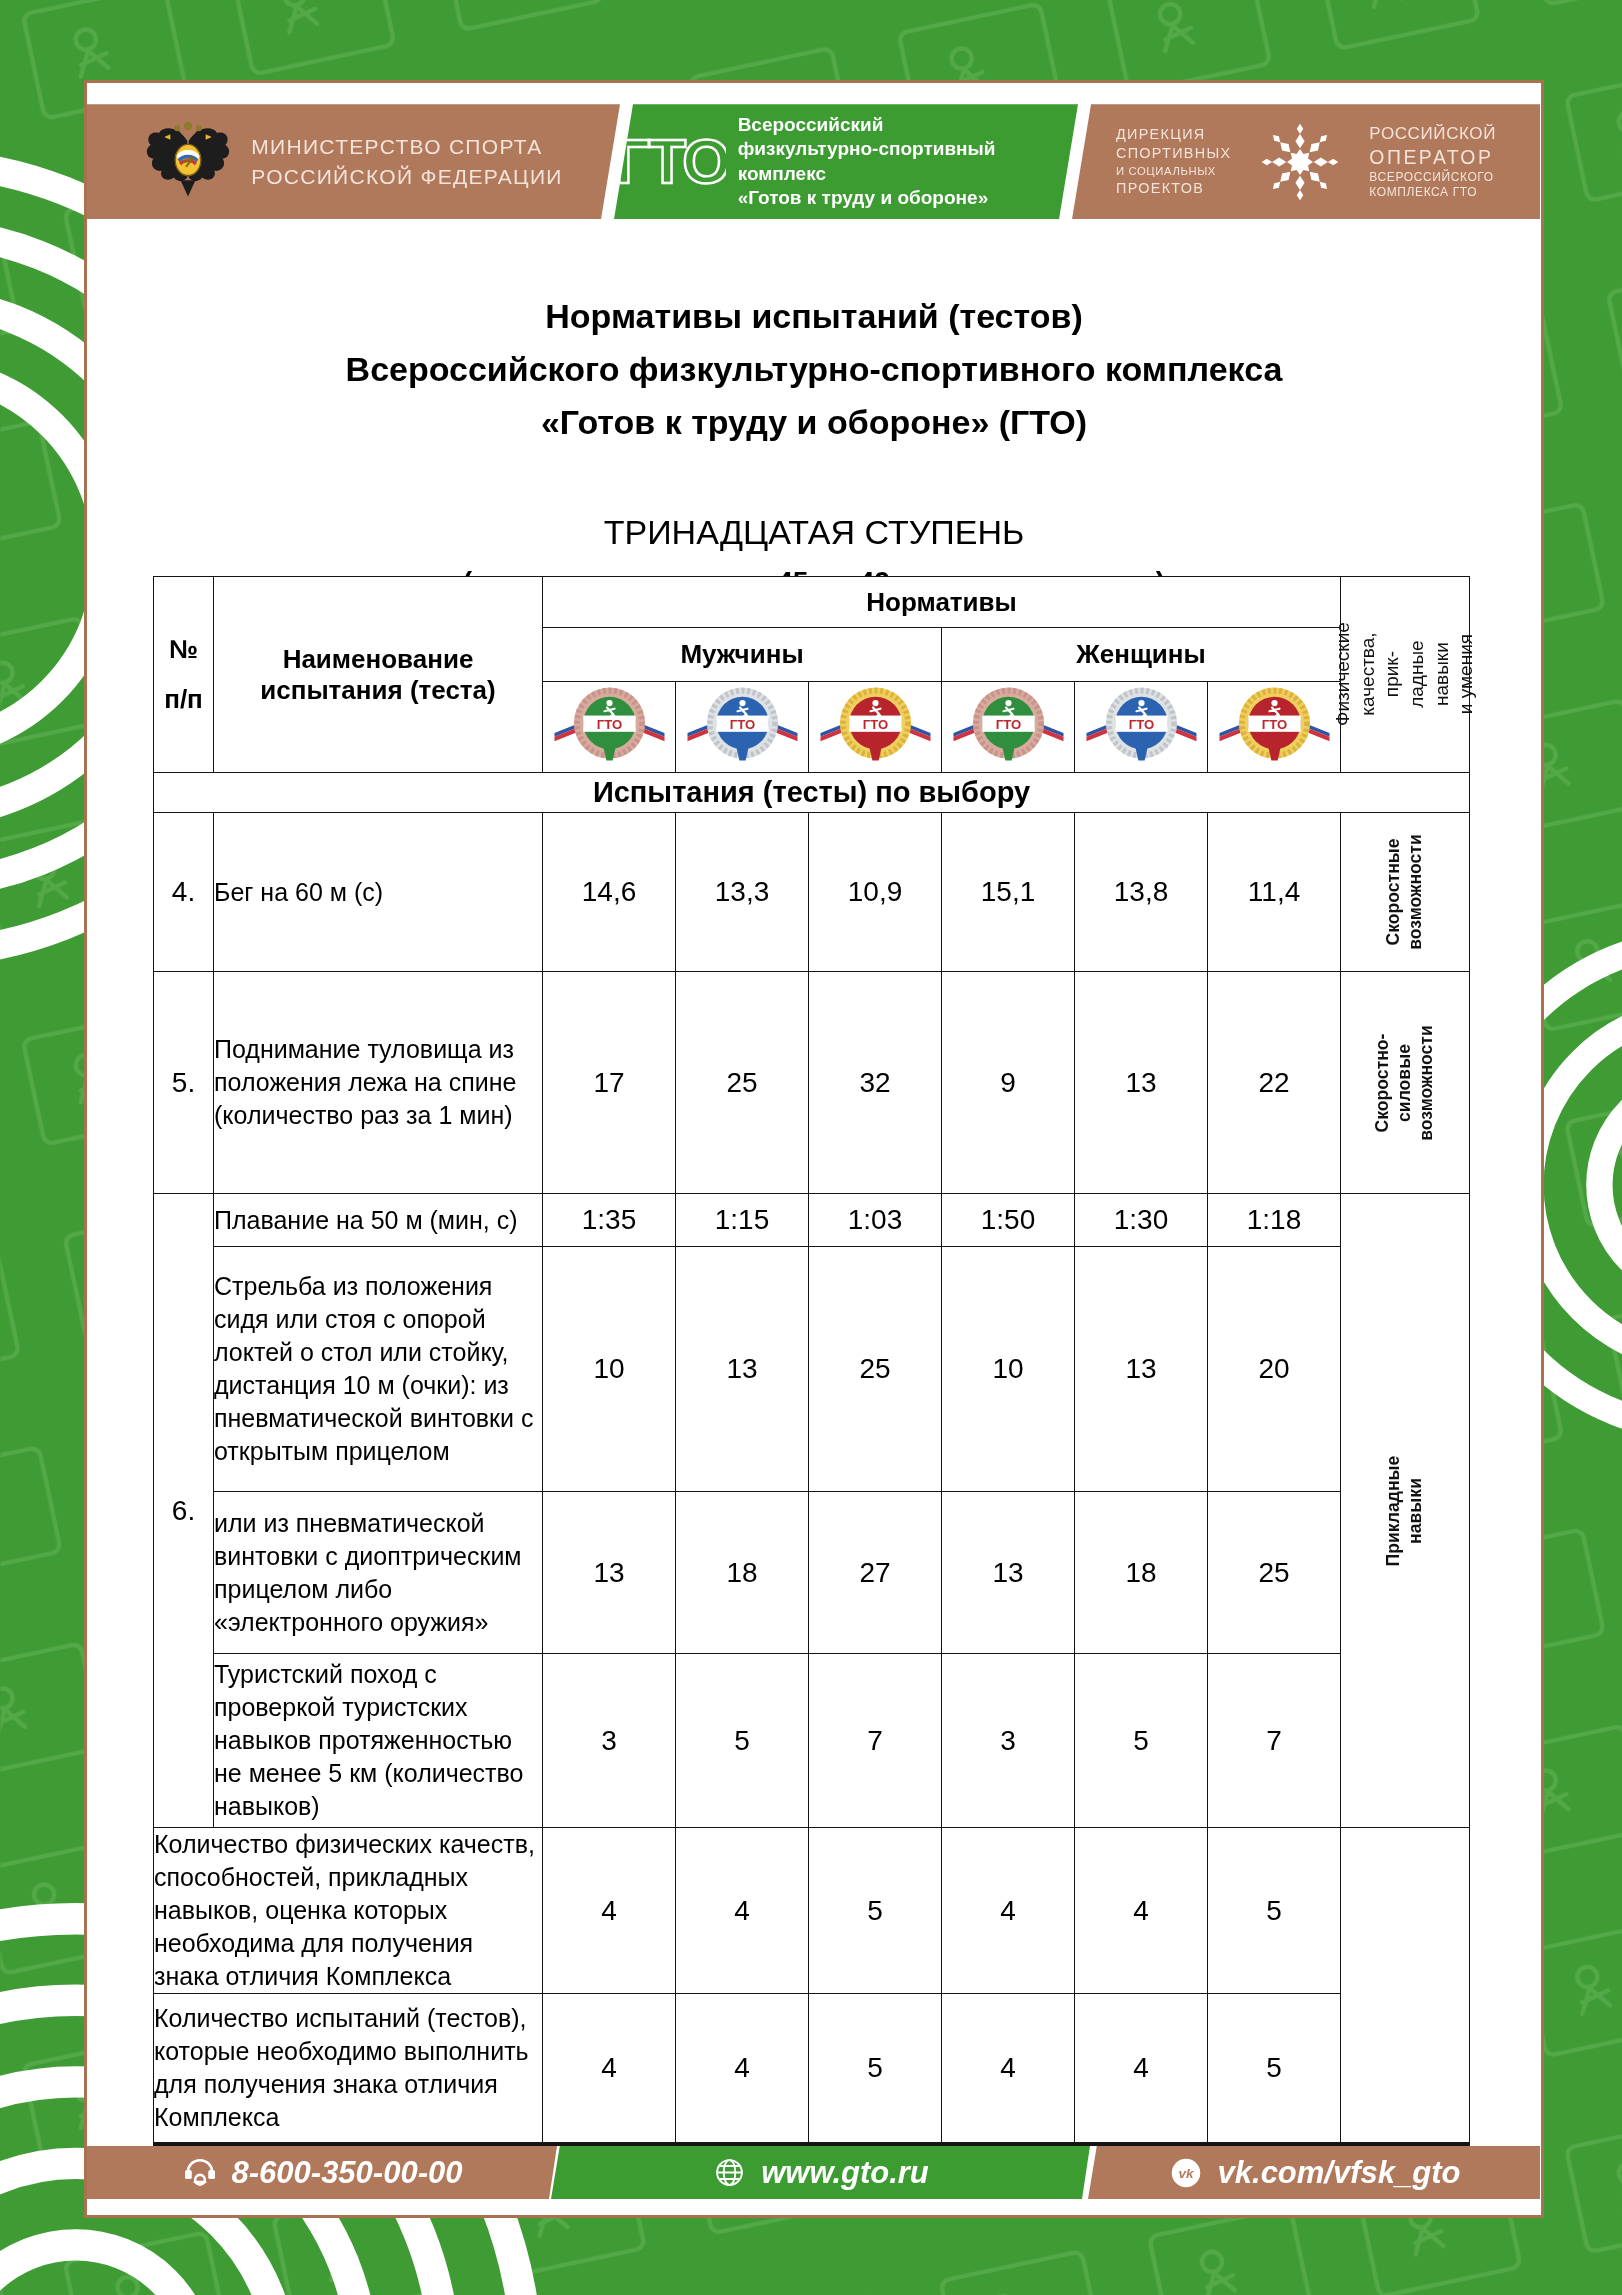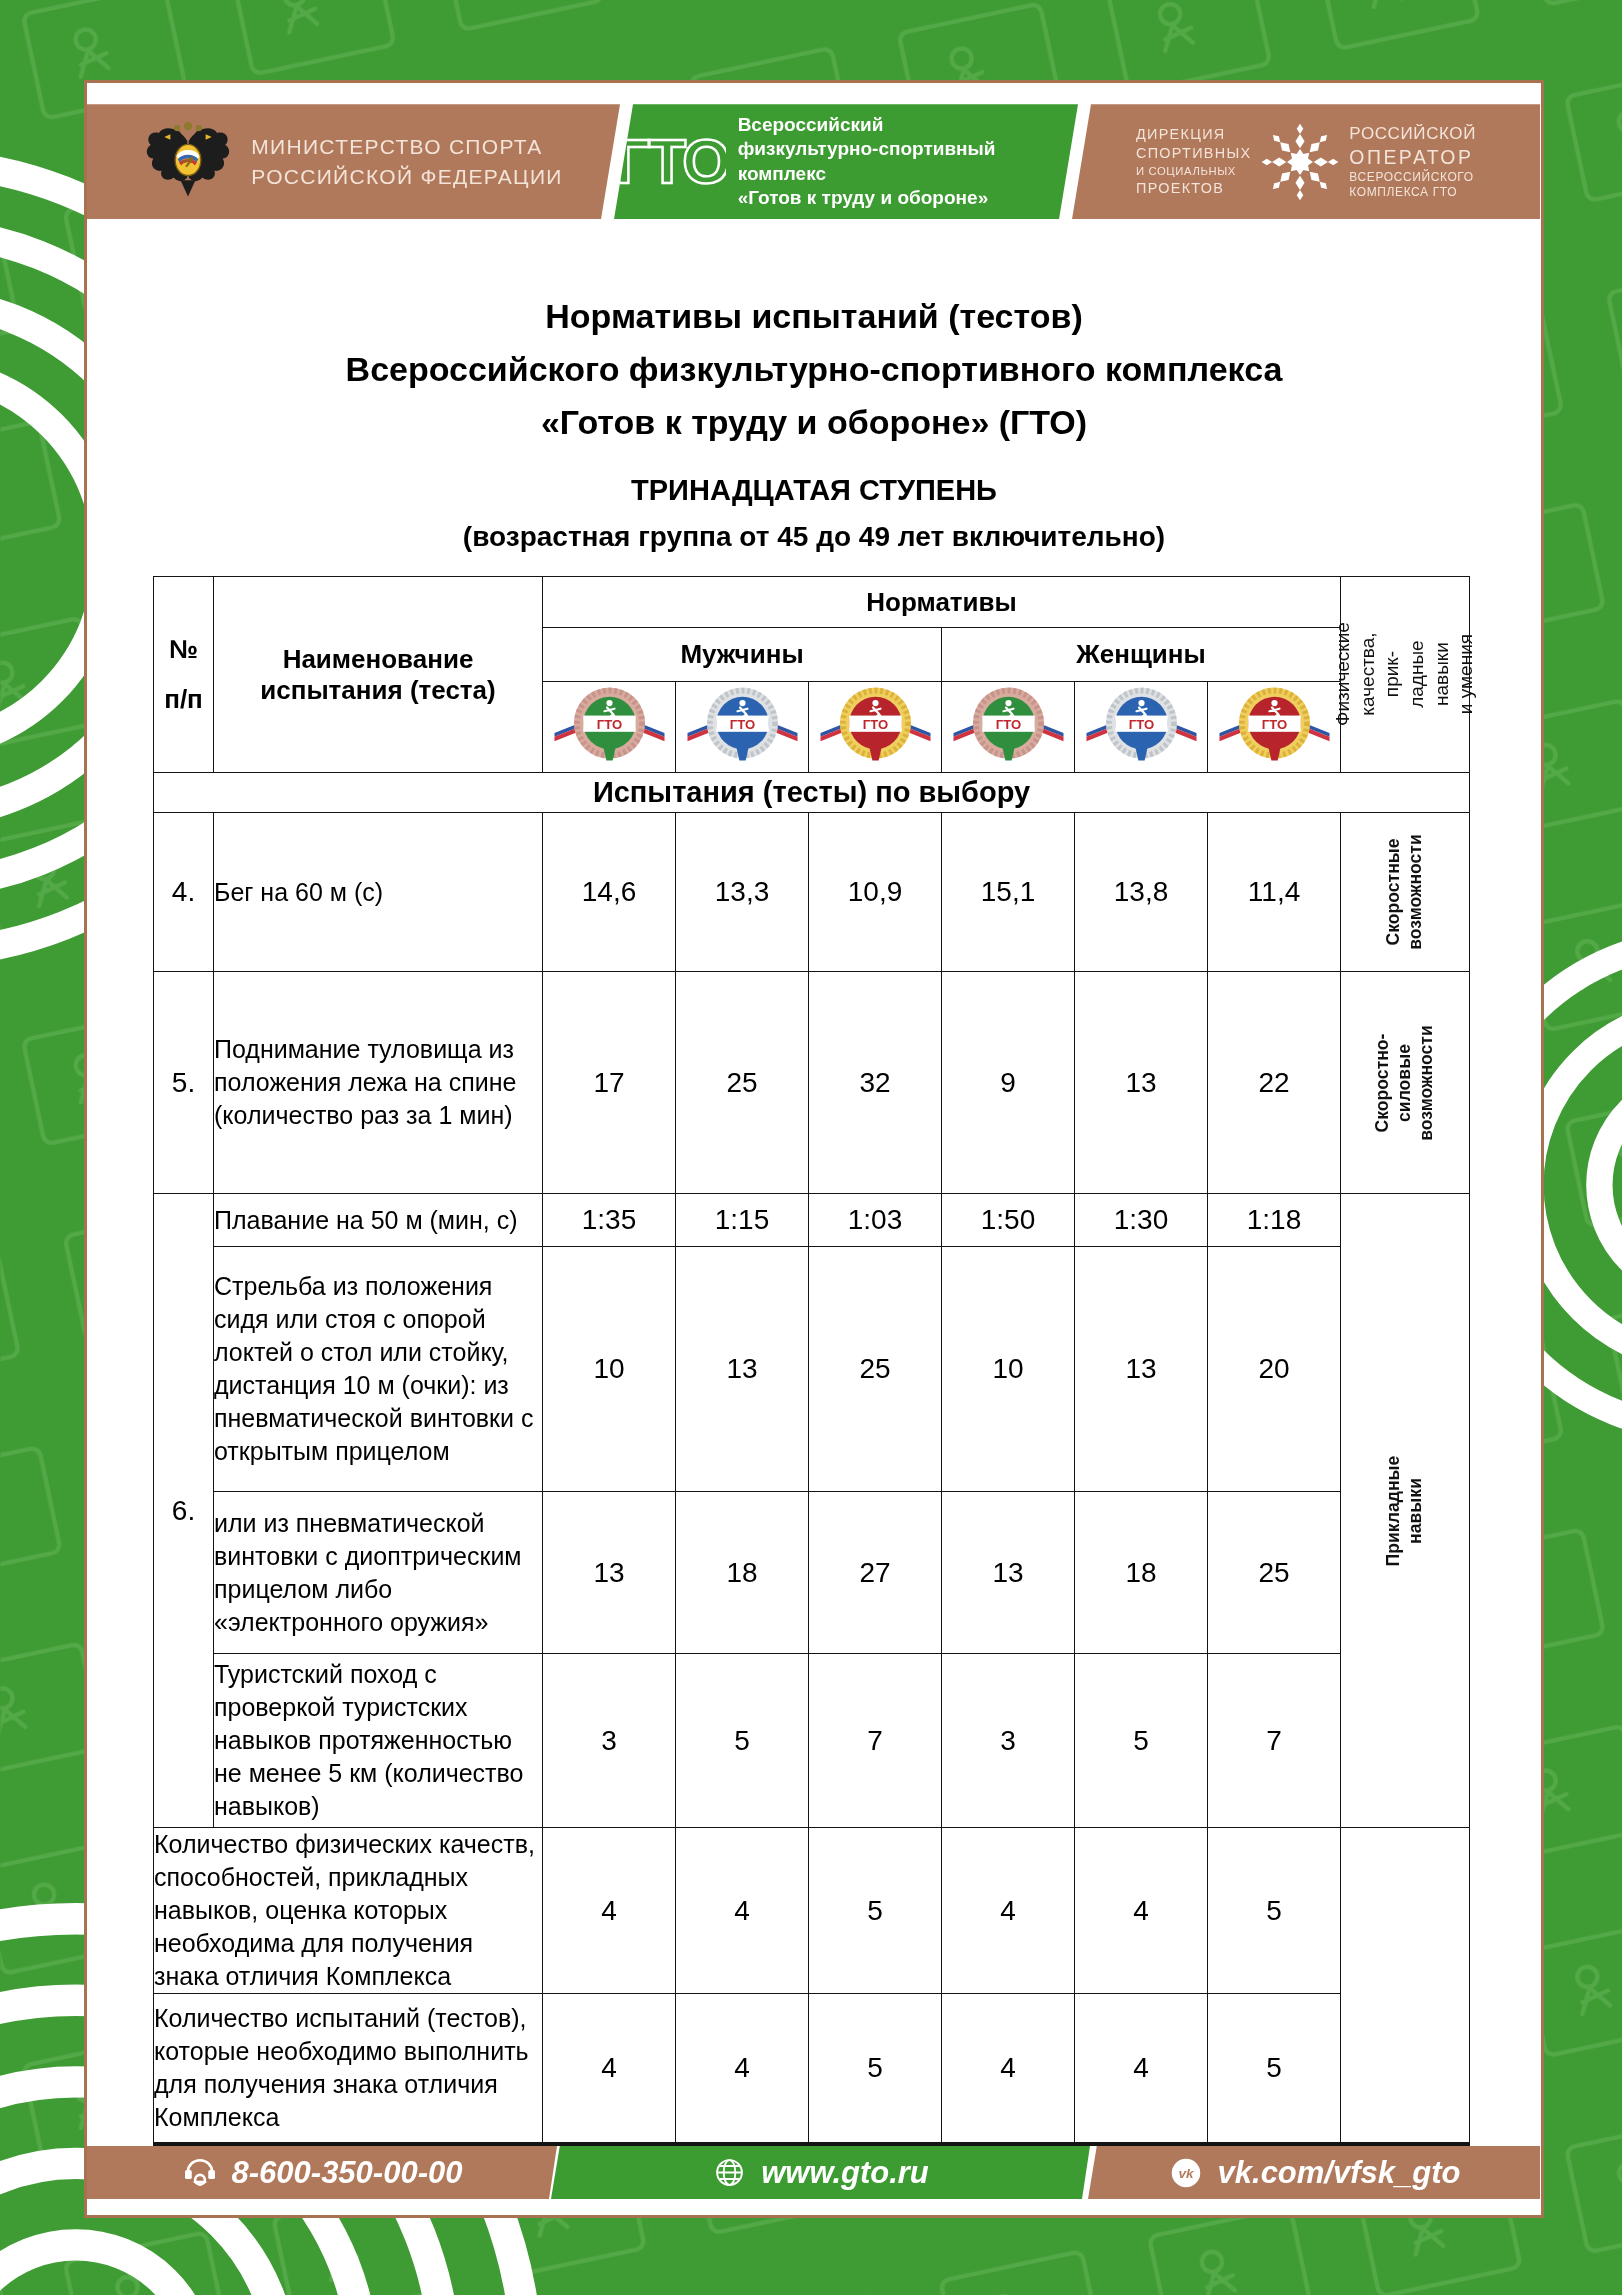--- a/index.html
+++ b/index.html
@@ -17,31 +17,31 @@
   .hseg-left {left:0;width:533px;clip-path:polygon(0 0,533px 0,514px 100%,0 100%);}
   .hseg-mid  {left:527px;width:464px;clip-path:polygon(19px 0,464px 0,445px 100%,0 100%);}
   .hseg-right{left:985px;width:468px;clip-path:polygon(19px 0,468px 0,468px 100%,0 100%);}
   .fseg-left {left:0;width:470px;clip-path:polygon(0 0,470px 0,462px 100%,0 100%);}
   .fseg-mid  {left:464px;width:539px;clip-path:polygon(8.8px 0,539px 0,531px 100%,0 100%);}
   .fseg-right{left:1001px;width:452px;clip-path:polygon(8.8px 0,452px 0,452px 100%,0 100%);}
   .minsport{display:flex;align-items:center;gap:19px;justify-content:flex-end;}
   .min-text{color:#f3e3d8;font-size:21px;letter-spacing:1.3px;line-height:1.4;}
   .gto-seg-inner{display:flex;align-items:center;gap:11.3px;}
   .gto-text{color:#fff;font-weight:bold;font-size:19px;line-height:1.28;}
-  .oper-seg{display:flex;align-items:center;gap:10px;}
+  .oper-seg{display:flex;align-items:center;gap:30px;}
   .dir-text{color:#f3e3d8;font-size:14.4px;letter-spacing:1.3px;line-height:1.35;}
   .dir-text .small{font-size:11.3px;letter-spacing:0.6px;}
   .fed-text{color:#f3e3d8;line-height:1.3;}
   .fed-l1{font-size:17px;letter-spacing:0.6px;}
   .fed-l2{font-size:19.4px;letter-spacing:2.5px;}
   .fed-l3,.fed-l4{font-size:12px;letter-spacing:0.6px;}
   
   .titles{position:absolute;top:207px;left:0;right:0;text-align:center;color:#000;}
   .t-line{font-size:34px;font-weight:bold;line-height:53px;}
-  .t-stage{font-size:29px;font-weight:bold;margin-top:25px;}
+  .t-stage{font-size:34px;font-weight:normal;margin-top:64px;}
   .t-age{font-size:28px;font-weight:bold;margin-top:14px;}
   
   .tblwrap{position:absolute;left:66px;top:493px;}
   table.norms{border-collapse:collapse;table-layout:fixed;width:1316px;border:1.9px solid #141414;border-bottom-width:6.3px;background:#fff;}
   table.norms td{border:1.9px solid #141414;padding:0;color:#000;vertical-align:middle;}
   td.bb{border-bottom-width:6.3px;}
   .hd{font-weight:bold;font-size:26px;text-align:center;}
   .section{font-size:29px;}
   .numcol{font-size:28px;text-align:center;}
   .name{font-size:25px;line-height:1.32;text-align:left;padding:3.8px 6.3px 3.8px 10px;}

